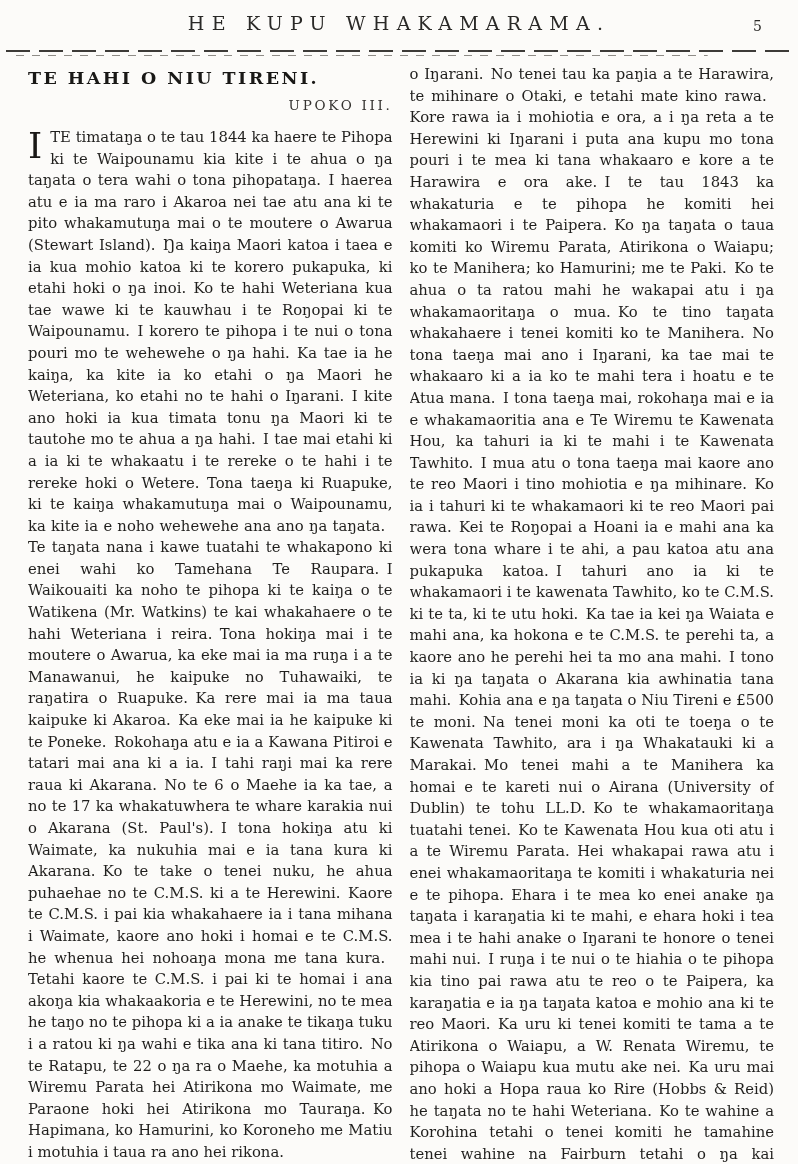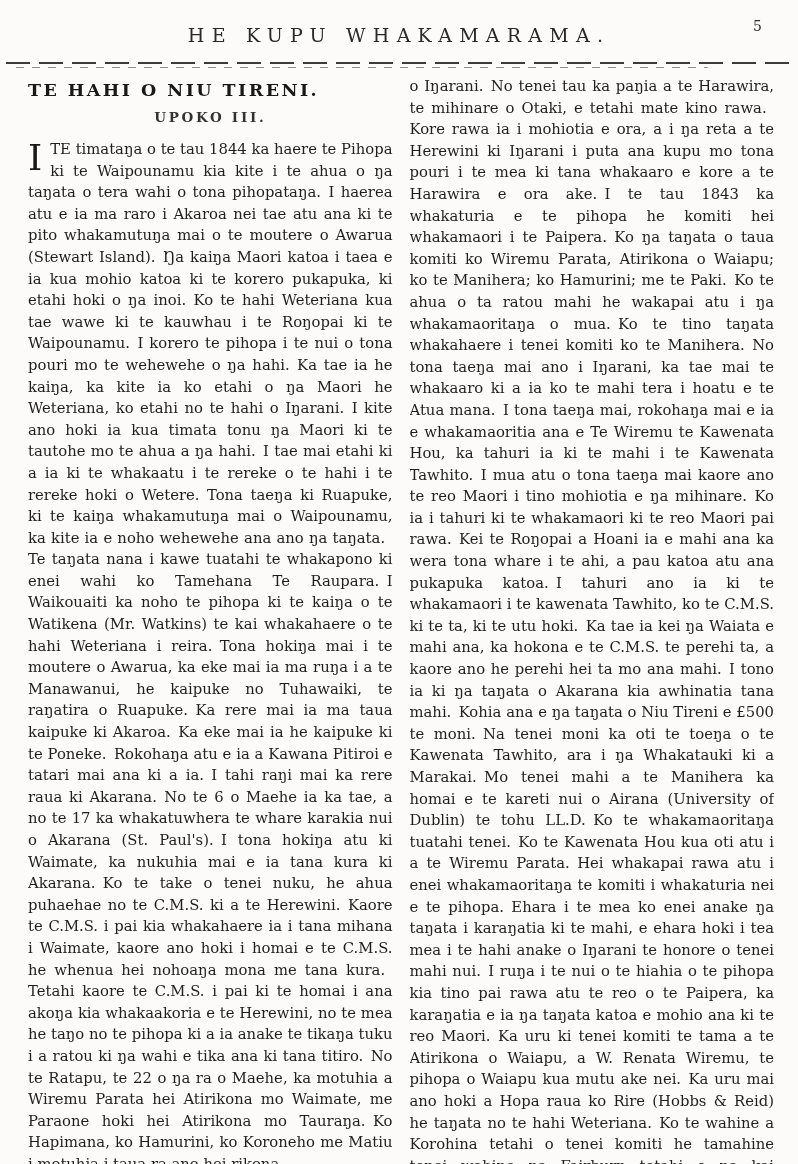--- a/index.html
+++ b/index.html
@@ -6,21 +6,21 @@
   body {
     width: 798px; height: 1164px;
     background: #fcfbf9;
     color: #1c1b19;
     font-family: "DejaVu Serif", "Liberation Serif", serif;
     overflow: hidden;
     position: relative;
   }
   .page { width: 798px; height: 1164px; position: relative; }
 
-  .masthead-row { position: relative; height: 36px; padding-top: 24px; }
+  .masthead-row { position: relative; height: 36px; padding-top: 12px; }
   .masthead {
     text-align: center;
     font-size: 19px;
     letter-spacing: 0.38em;
     color: #2a2927;
   }
   .page-number {
     position: absolute; right: 36px; top: 18px;
     font-size: 14px; color: #2a2927;
   }
@@ -47,22 +47,22 @@
     margin: 5px 0 9px 0;
     font-size: 17.5px;
     font-weight: bold;
     text-align: left;
     letter-spacing: 0.14em;
     color: #191816;
   }
   h2.chapter-heading {
     margin: 0 0 13px 0;
     font-size: 13.5px;
-    font-weight: bold;
-    text-align: center;
+    font-weight: normal;
+    text-align: right;
     letter-spacing: 0.2em;
     color: #34322f;
   }
 
   .body-text {
     margin: 0;
     font-size: 14.8px;
     line-height: 21.6px;
     text-align: justify;
     color: #201f1d;

